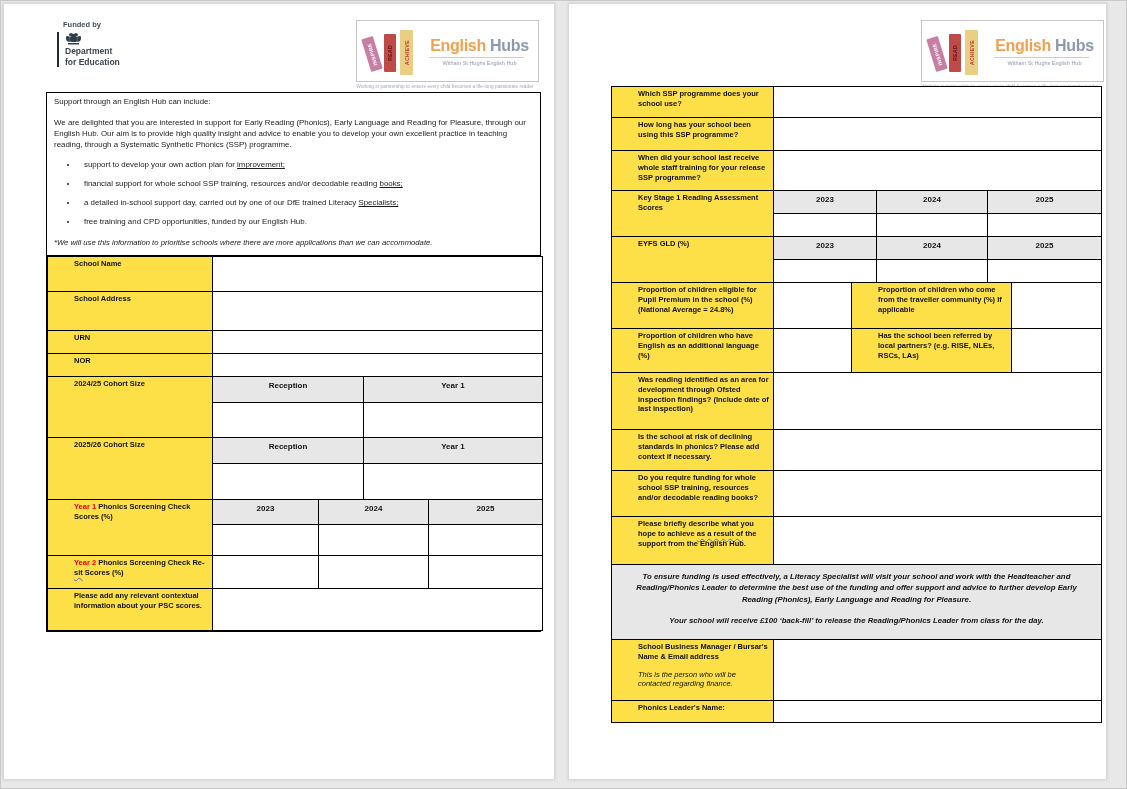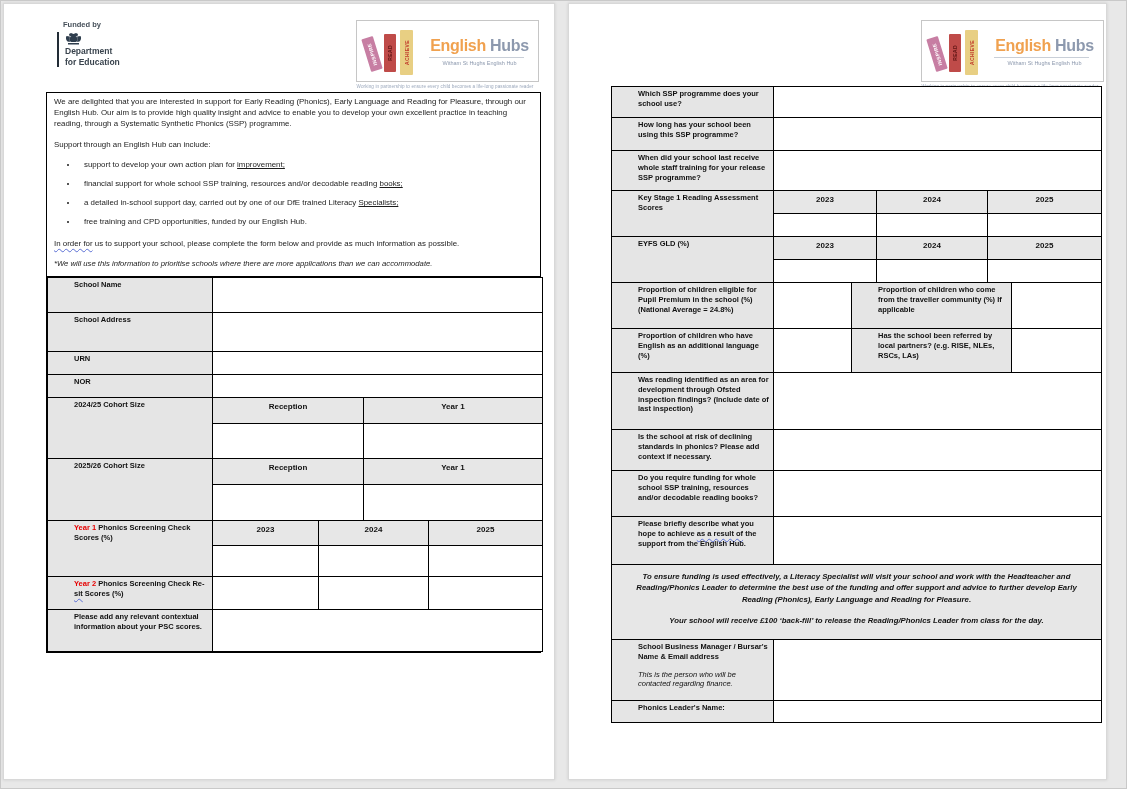--- a/index.html
+++ b/index.html
@@ -71,21 +71,21 @@
   .ulw { text-decoration:underline; }
   .sq { text-decoration:underline wavy #5b6fd4 1px; text-underline-offset:2px; }
   .note { font-size:7.7px; font-style:italic; color:#1c1c1c; margin-bottom:2px; }
 
   
   table { border-collapse:collapse; table-layout:fixed; width:100%; }
   td {
     border:1px solid #000; vertical-align:top; padding:2px 4px;
     font-size:7.5px; color:#111; overflow:hidden;
   }
-  td.lab { background:#e5e5e5; font-weight:bold; line-height:1.3;padding-left:26px; }
+  td.lab { background:#fde047; font-weight:bold; line-height:1.3;padding-left:26px; }
   td.hdr { background:#e7e7e7; font-weight:bold; text-align:center; font-size:8px; padding-top:4px; }
   td.fill { background:#fff; }
   .red { color:#e60000; }
   .p2tablewrap { position:absolute; left:42px; top:82px; width:490px; }
   .p2tablewrap table { border:1.5px solid #000; }
   td.notice {
     background:#e7e7e7; font-size:7.8px; font-weight:bold; font-style:italic;
     text-align:center; line-height:1.45; padding:6px 10px;
   }
   td.notice .sp { display:block; margin-top:10px; }
@@ -134,29 +134,28 @@
         <span class="hu">Hubs</span>
       </div>
       <div class="hubsrule"></div>
       <div class="hubssub">Witham St Hughs English Hub</div>
     </div>
   </div>
   <div class="tagline">Working in partnership to ensure every child becomes a life-long passionate reader</div>
 
   <div class="mainblock">
     <div class="intro">
+      <div class="ptext">Support through an English Hub can include:</div>
       <div class="ptext">We are delighted that you are interested in support for Early Reading (Phonics), Early Language and Reading for Pleasure, through our English Hub. Our aim is to provide high quality insight and advice to enable you to develop your own excellent practice in teaching reading, through a Systematic Synthetic Phonics (SSP) programme.</div>
-      <div class="ptext">Support through an English Hub can include:</div>
       <ul>
         <li><span>support to develop your own action plan for </span><span class="ulw">improvement;</span></li>
         <li><span>financial support for whole school SSP training, resources and/or decodable reading </span><span class="ulw">books;</span></li>
         <li><span>a detailed in-school support day, carried out by one of our DfE trained Literacy </span><span class="ulw">Specialists;</span></li>
         <li><span>free training and CPD opportunities, funded by our English Hub.</span></li>
       </ul>
-      <div class="ptext"><span class="sq">In order for</span><span> us to support your school, please complete the form below and provide as much information as possible.</span></div>
       <div class="note">*We will use this information to prioritise schools where there are more applications than we can accommodate.</div>
     </div>
 
     <table>
       <colgroup>
           <col style="width:165px">
           <col style="width:106px">
           <col style="width:45px">
           <col style="width:65px">
           <col style="width:114px">

